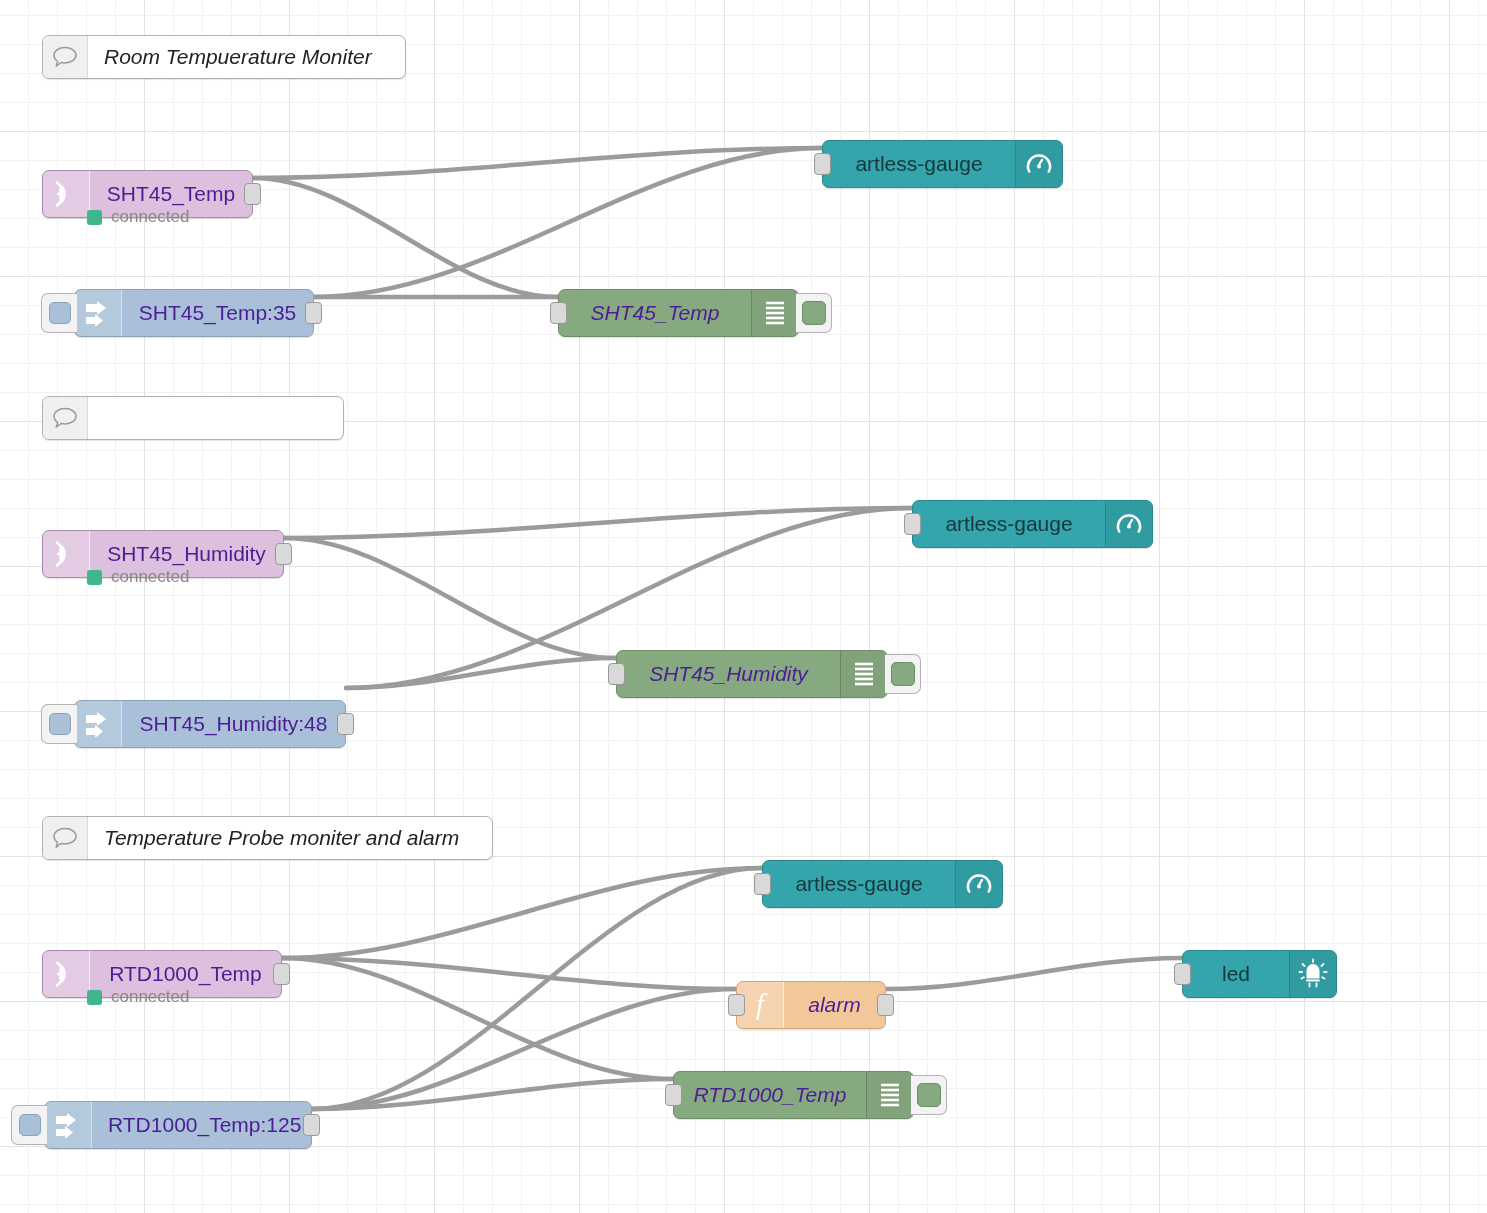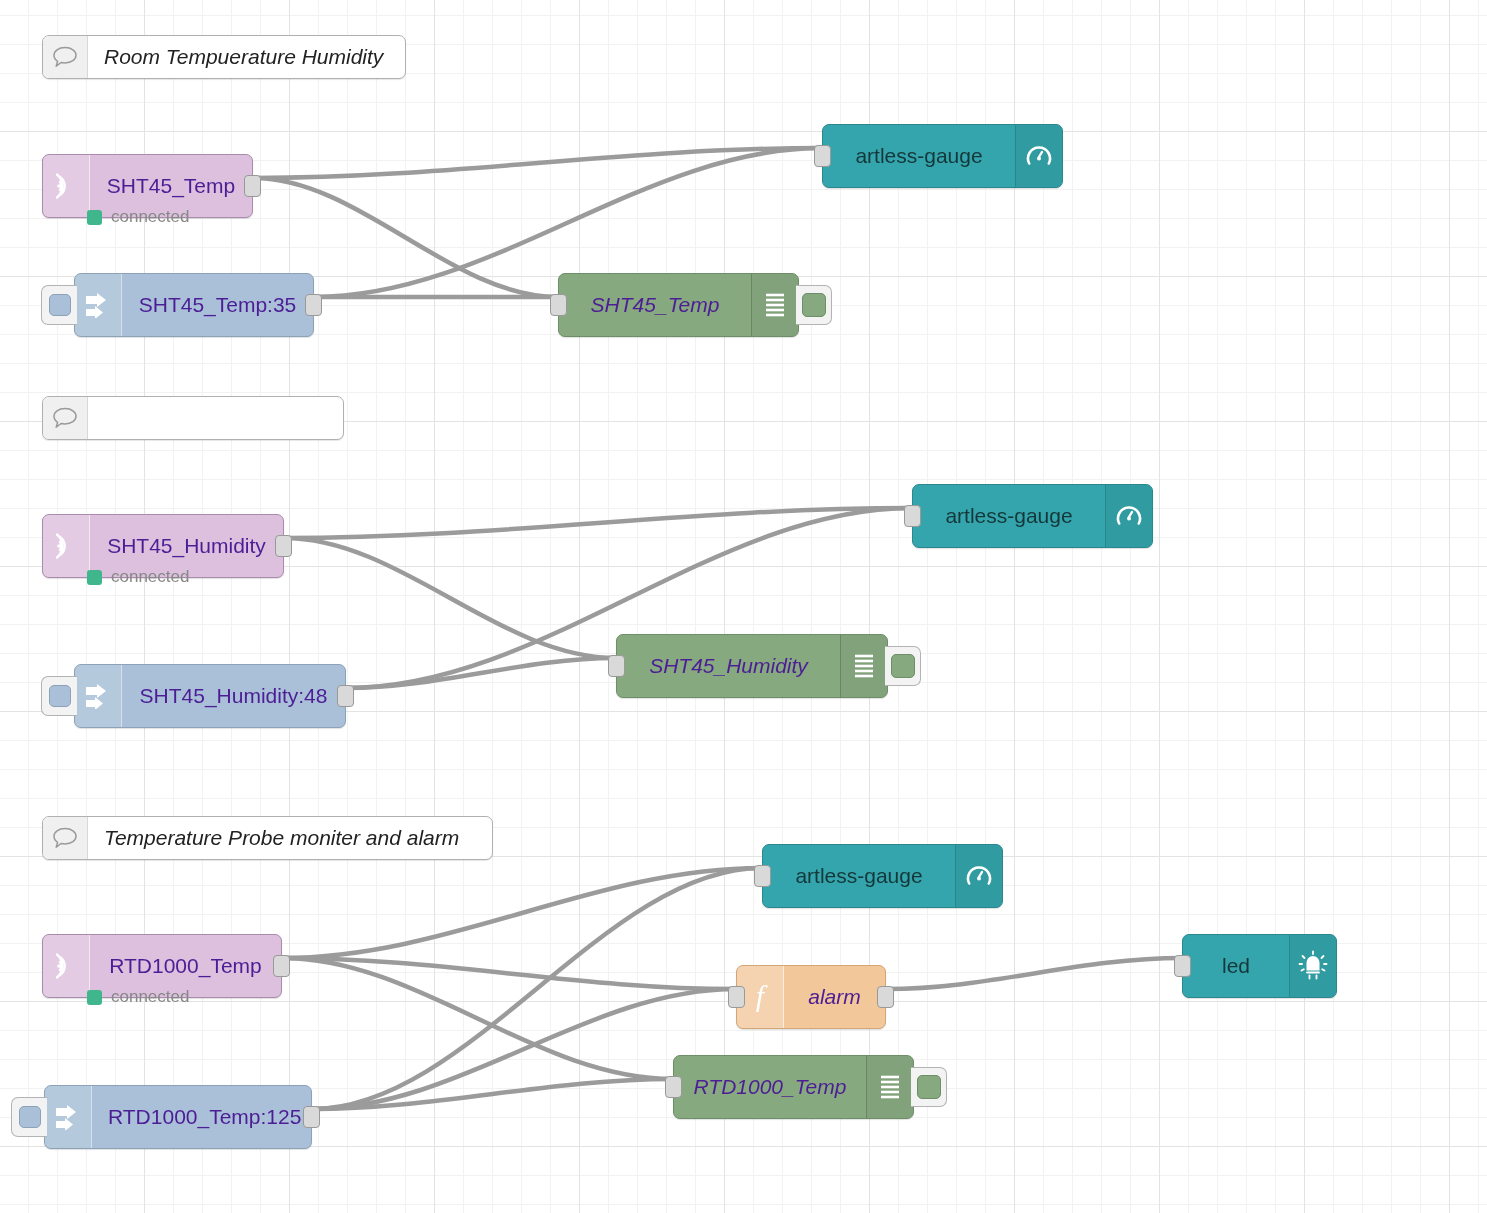--- a/index.html
+++ b/index.html
@@ -44,22 +44,23 @@
   }
 
   
   .node {
     position: absolute;
     box-sizing: border-box;
     border-radius: 7px;
     border: 1px solid #999;
     display: flex;
     align-items: stretch;
-    height: 64px;
+    height: 48px;
     box-shadow: 0 1px 1px rgba(0,0,0,0.12);
+    margin-top: 16px;
   }
   .node .icon-box {
     width: 46px;
     flex: 0 0 46px;
     display: flex;
     align-items: center;
     justify-content: center;
     border-radius: 6px 0 0 6px;
     background: rgba(0,0,0,0.05);
     border-right: 1px solid rgba(0,0,0,0.10);
@@ -237,21 +238,21 @@
     </svg>
   <div id="node-layer">
       <div class="comment" style="left: 42px; top: 35px; width: 364px;">
         <div class="icon-box">
           <span>
             <svg class="glyph" width="26" height="24" viewBox="0 0 26 24">
               <path d="M13 2.5 C19.5 2.5 24 6 24 10.2 C24 14.4 19.5 17.9 13 17.9 C11.6 17.9 10.3 17.75 9.1 17.5 L4.2 21.2 L5.6 16.3 C3.3 14.8 2 12.6 2 10.2 C2 6 6.5 2.5 13 2.5 Z" fill="none" stroke="#9a9a9a" stroke-width="1.5" stroke-linejoin="round"></path>
             </svg>
           </span>
         </div>
-        <div class="label">Room Tempuerature Humidity</div>
+        <div class="label">Room Tempuerature Moniter</div>
       </div>
       <div class="comment" style="left: 42px; top: 396px; width: 302px;">
         <div class="icon-box">
           <span>
             <svg class="glyph" width="26" height="24" viewBox="0 0 26 24">
               <path d="M13 2.5 C19.5 2.5 24 6 24 10.2 C24 14.4 19.5 17.9 13 17.9 C11.6 17.9 10.3 17.75 9.1 17.5 L4.2 21.2 L5.6 16.3 C3.3 14.8 2 12.6 2 10.2 C2 6 6.5 2.5 13 2.5 Z" fill="none" stroke="#9a9a9a" stroke-width="1.5" stroke-linejoin="round"></path>
             </svg>
           </span>
         </div>
       </div>
@@ -348,21 +349,21 @@
             </svg>
           </span>
         </div>
         <div class="label">SHT45_Humidity</div>
         <div class="port out"></div>
       </div>
       <div class="status" style="left: 60px; top: 567px;">
         <span class="dot"></span>
         <span>connected</span>
       </div>
-      <div class="node inject" style="left: 74px; top: 664px; width: 272px;">
+      <div class="node inject" style="left: 74px; top: 684px; width: 272px;">
         <div class="icon-box">
           <span>
             <svg class="glyph" width="28" height="26" viewBox="0 0 28 26">
               <path fill="#ffffff" d="M2 4 h11 v-3 l9 7 -9 7 v-3 h-11 z"></path>
               <path fill="#ffffff" d="M2 17 h9 v-3 l8 6.5 -8 6.5 v-3 h-9 z"></path>
             </svg>
           </span>
         </div>
         <div class="label">SHT45_Humidity:48</div>
         <div class="port out"></div>

